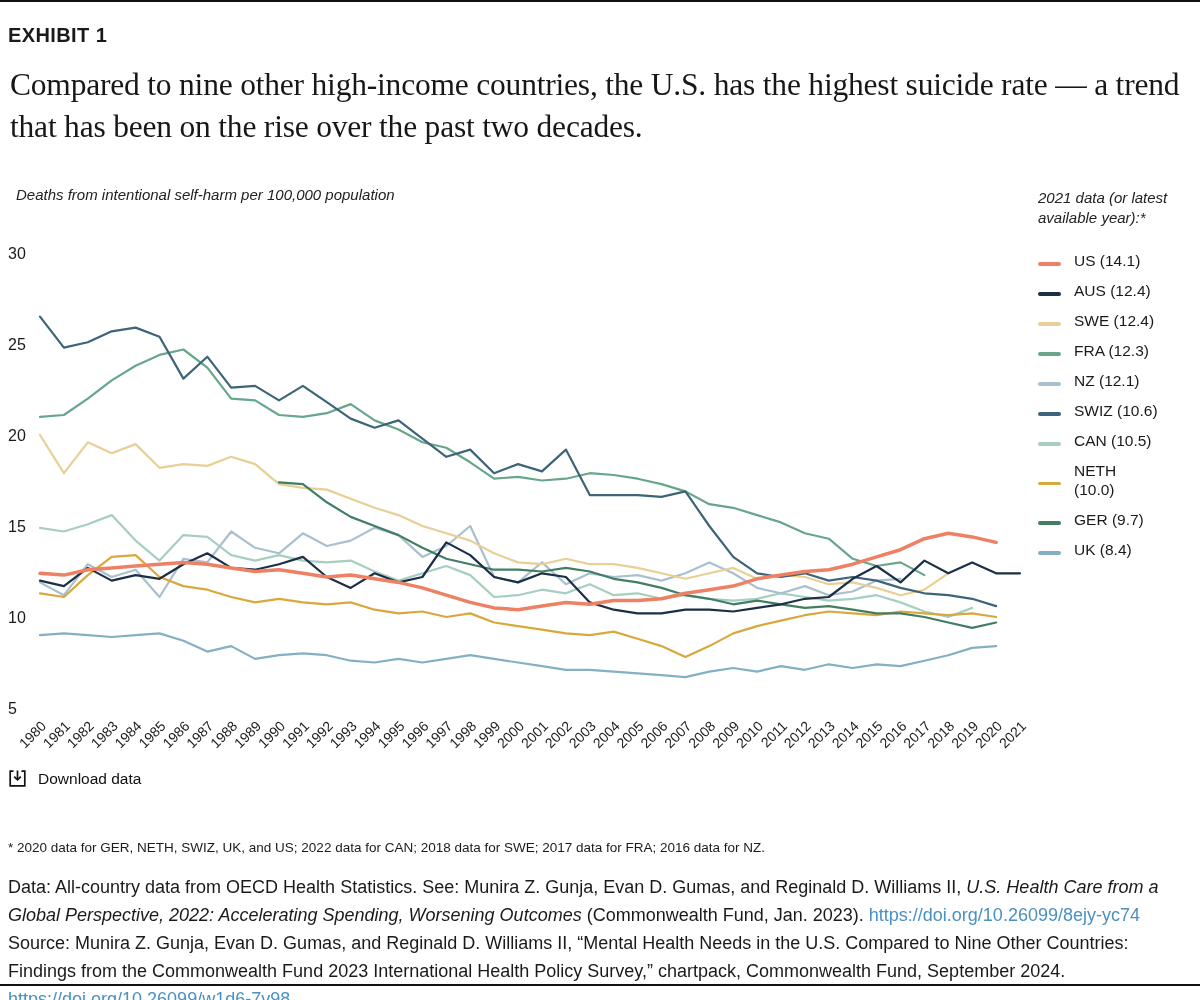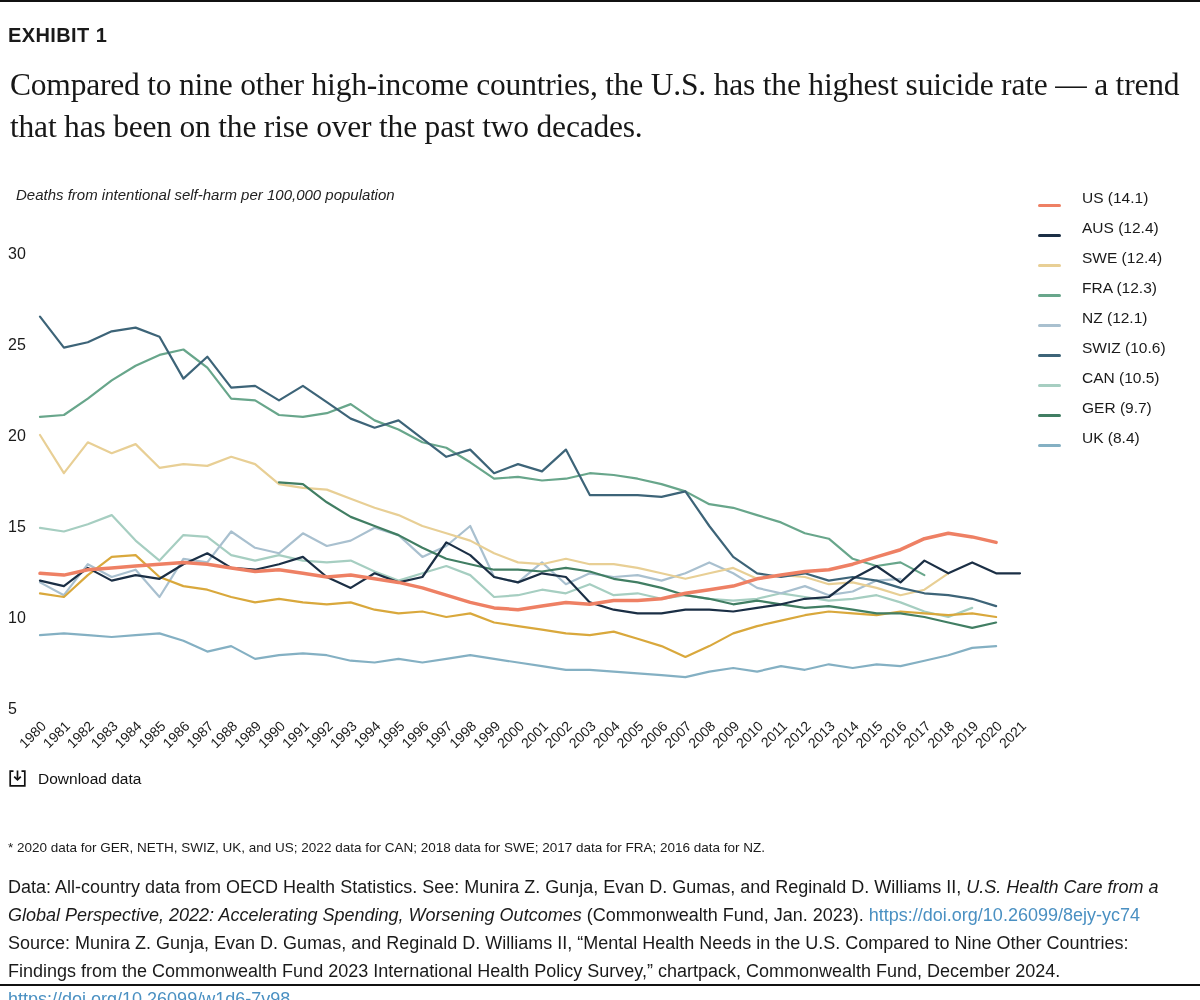--- a/index.html
+++ b/index.html
@@ -13,21 +13,21 @@
   .exhibit{position:absolute;left:8px;top:24px;font-size:20px;font-weight:bold;letter-spacing:.4px;}
   .title{
     position:absolute;left:8px;top:62px;width:1185px;
     font-family:"Liberation Serif", serif;font-size:31.5px;line-height:1.32;
     color:#171717;letter-spacing:-.2px;
   }
   .subtitle{position:absolute;left:8px;top:186px;font-size:15px;font-style:italic;color:#222;margin-left:8px;}
   .legend{position:absolute;left:1038px;top:188px;width:158px;}
   .legend-header{font-size:15px;font-style:italic;color:#222;line-height:1.35;margin-bottom:22px;}
   .legend-items{display:flex;flex-direction:column;gap:11px;}
-  .legend-row{display:flex;align-items:flex-end;min-height:19px;gap:8px;}
+  .legend-row{display:flex;align-items:center;min-height:19px;}
   .legend-swatch{flex:0 0 23px;height:3.5px;border-radius:2px;margin-top:8px;margin-right:13px;}
   .legend-label{font-size:15.5px;line-height:19px;white-space:pre-line;}
   .chart-wrap{position:absolute;left:0;top:235px;width:1035px;height:545px;}
   .download{
     position:absolute;left:8px;top:769px;display:flex;align-items:center;gap:11px;
     cursor:pointer;background:none;border:none;padding:0;font-family:"Liberation Sans",sans-serif;
   }
   .download-label{font-size:15.5px;color:#111;text-align:center;}
   .footnote{position:absolute;left:8px;top:840px;width:1185px;font-size:13.5px;color:#1a1a1a;}
   .note{position:absolute;left:8px;width:1186px;font-size:18px;line-height:1.55;color:#1a1a1a;}
@@ -42,20 +42,21 @@
 
 <div class="top-rule"></div>
 
 <div class="exhibit">EXHIBIT 1</div>
 
 <h1 class="title" style="margin:2px;font-weight:normal;">Compared to nine other high-income countries, the U.S. has the highest suicide rate — a trend that has been on the rise over the past two decades.</h1>
 
 <div class="subtitle">Deaths from intentional self-harm per 100,000 population</div>
 
 <div class="legend">
+  <div class="legend-header">2021 data (or latest available year):*</div>
   <div class="legend-items">
       <div class="legend-row">
         <span class="legend-swatch" style="background: rgb(238, 128, 100);"></span>
         <span class="legend-label">US (14.1)</span>
       </div>
       <div class="legend-row">
         <span class="legend-swatch" style="background: rgb(27, 47, 69);"></span>
         <span class="legend-label">AUS (12.4)</span>
       </div>
       <div class="legend-row">
@@ -70,20 +71,25 @@
         <span class="legend-swatch" style="background: rgb(169, 192, 207);"></span>
         <span class="legend-label">NZ (12.1)</span>
       </div>
       <div class="legend-row">
         <span class="legend-swatch" style="background: rgb(61, 100, 120);"></span>
         <span class="legend-label">SWIZ (10.6)</span>
       </div>
       <div class="legend-row">
         <span class="legend-swatch" style="background: rgb(166, 206, 193);"></span>
         <span class="legend-label">CAN (10.5)</span>
+      </div>
+      <div class="legend-row">
+        <span class="legend-swatch" style="background: rgb(217, 168, 60);"></span>
+        <span class="legend-label">NETH
+(10.0)</span>
       </div>
       <div class="legend-row">
         <span class="legend-swatch" style="background: rgb(65, 126, 99);"></span>
         <span class="legend-label">GER (9.7)</span>
       </div>
       <div class="legend-row">
         <span class="legend-swatch" style="background: rgb(132, 176, 195);"></span>
         <span class="legend-label">UK (8.4)</span>
       </div>
     </div>
@@ -160,15 +166,15 @@
       <path d="M6.2 7.6 L9.5 10.9 L12.8 7.6" stroke="#111" stroke-width="1.7" fill="none"></path>
     </svg>
   </span>
   <span class="download-label">Download data</span>
 </button>
 
 <div class="footnote">* 2020 data for GER, NETH, SWIZ, UK, and US; 2022 data for CAN; 2018 data for SWE; 2017 data for FRA; 2016 data for NZ.</div>
 
 <div class="note note-data"><span>Data: All-country data from OECD Health Statistics. See: Munira Z. Gunja, Evan D. Gumas, and Reginald D. Williams II, </span><span class="ital">U.S. Health Care from a Global Perspective, 2022: Accelerating Spending, Worsening Outcomes</span><span> (Commonwealth Fund, Jan. 2023). </span><span class="lnk">https://doi.org/10.26099/8ejy-yc74</span></div>
 
-<div class="note note-source"><span>Source: Munira Z. Gunja, Evan D. Gumas, and Reginald D. Williams II, “Mental Health Needs in the U.S. Compared to Nine Other Countries: Findings from the Commonwealth Fund 2023 International Health Policy Survey,” chartpack, Commonwealth Fund, December 2024. </span><span class="lnk">https://doi.org/10.26099/w1d6-7v98</span></div>
+<div class="note note-source"><span>Source: Munira Z. Gunja, Evan D. Gumas, and Reginald D. Williams II, “Mental Health Needs in the U.S. Compared to Nine Other Countries: Findings from the Commonwealth Fund 2023 International Health Policy Survey,” chartpack, Commonwealth Fund, September 2024. </span><span class="lnk">https://doi.org/10.26099/w1d6-7v98</span></div>
 
 <div class="bottom-rule"></div>
 
 </body></html>

